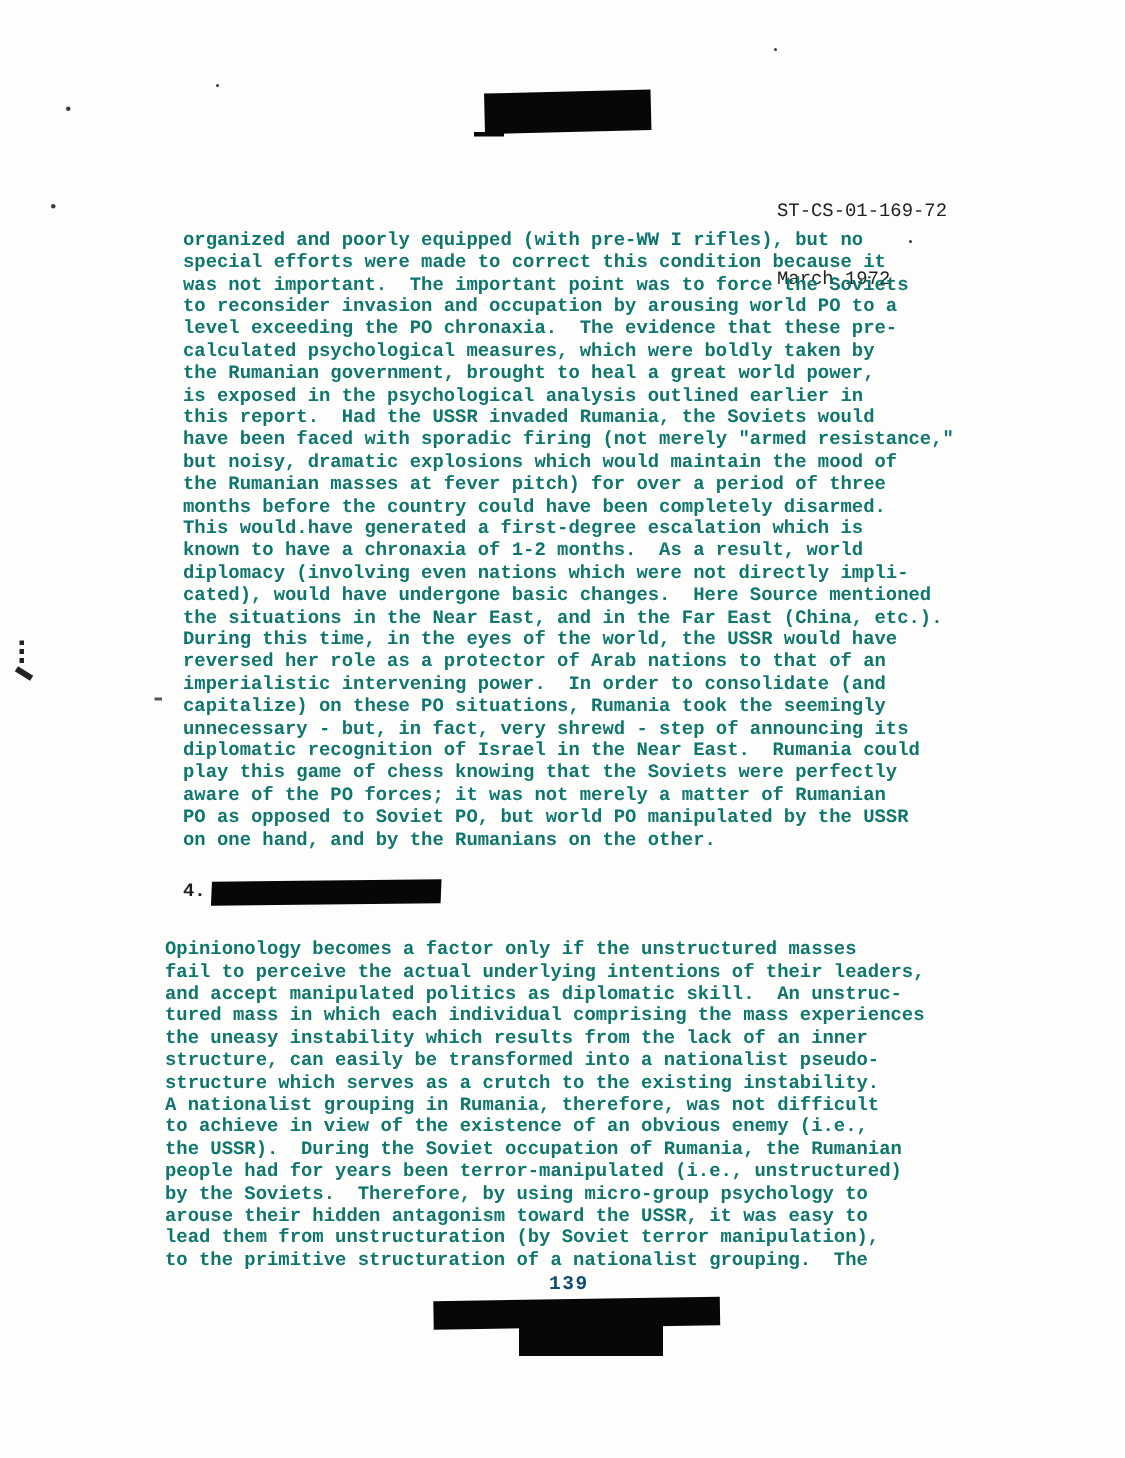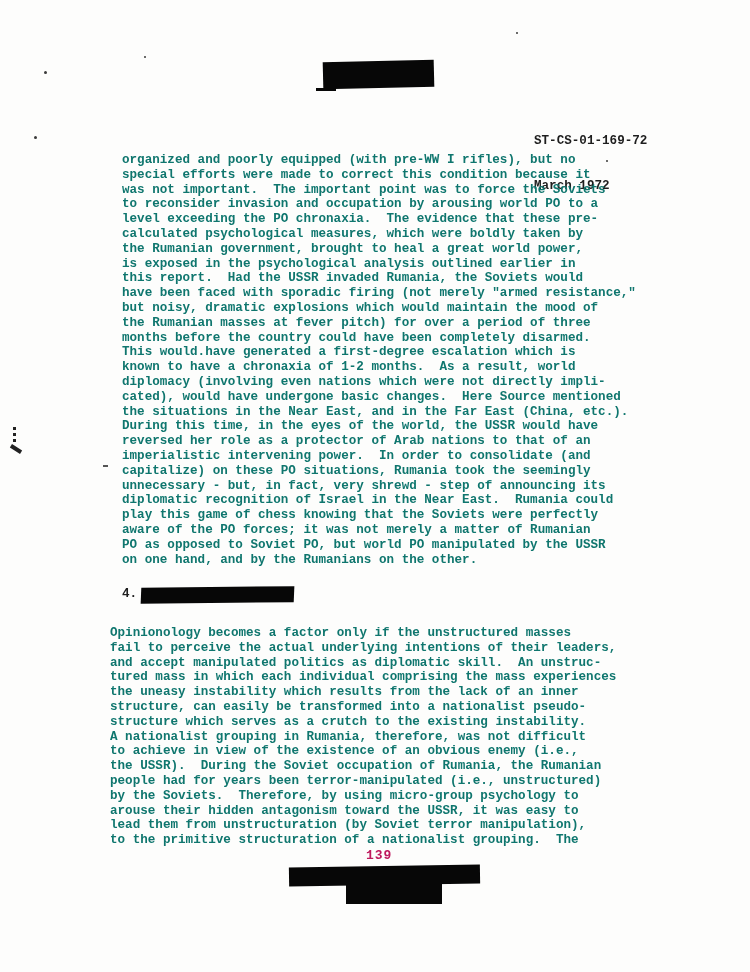--- a/index.html
+++ b/index.html
@@ -9,23 +9,23 @@
     font-family: "Liberation Mono", "DejaVu Sans Mono", monospace;
     position: relative;
     overflow: hidden;
   }
   .page {
     position: absolute; left: 0; top: 0;
     width: 750px; height: 972px;
     background: #fdfdfc;
   }
   .doc-header {
-    position: absolute; left: 534px; top: 104px;
+    position: absolute; left: 518px; top: 104px;
     font-size: 12.6px; line-height: 14.9px;
-    font-weight: 700; color: #1e1e1e;
+    font-weight: 400; color: #1e1e1e;
     white-space: pre;
   }
   .para {
     margin: 0;
     position: absolute;
     white-space: pre;
     font-family: "Liberation Mono", "DejaVu Sans Mono", monospace;
     font-size: 12.6px; line-height: 14.8px;
     font-weight: 700; color: #0f766e;
     letter-spacing: 0px;
@@ -51,21 +51,21 @@
     display: inline-block;
     width: 153px; height: 16px;
     background: #070707;
     margin-left: 4px;
     margin-top: 2px;
     transform: skewX(-3deg) rotate(-0.6deg);
   }
   .heading-title { margin-left: 10px; }
   .page-number {
     position: absolute; left: 366px; top: 848px;
-    font-size: 13px; font-weight: 700; color: #be185d;
+    font-size: 13px; font-weight: 700; color: #0c4a6e;
     letter-spacing: 1px;
   }
   .redaction-bottom-wide {
     left: 289px; top: 866px; width: 191px; height: 19px;
     transform: rotate(-0.9deg);
   }
   .redaction-bottom-narrow {
     left: 346px; top: 883px; width: 96px; height: 21px;
   }
   .speck { position: absolute; background: #3a3a3a; border-radius: 50%; }

